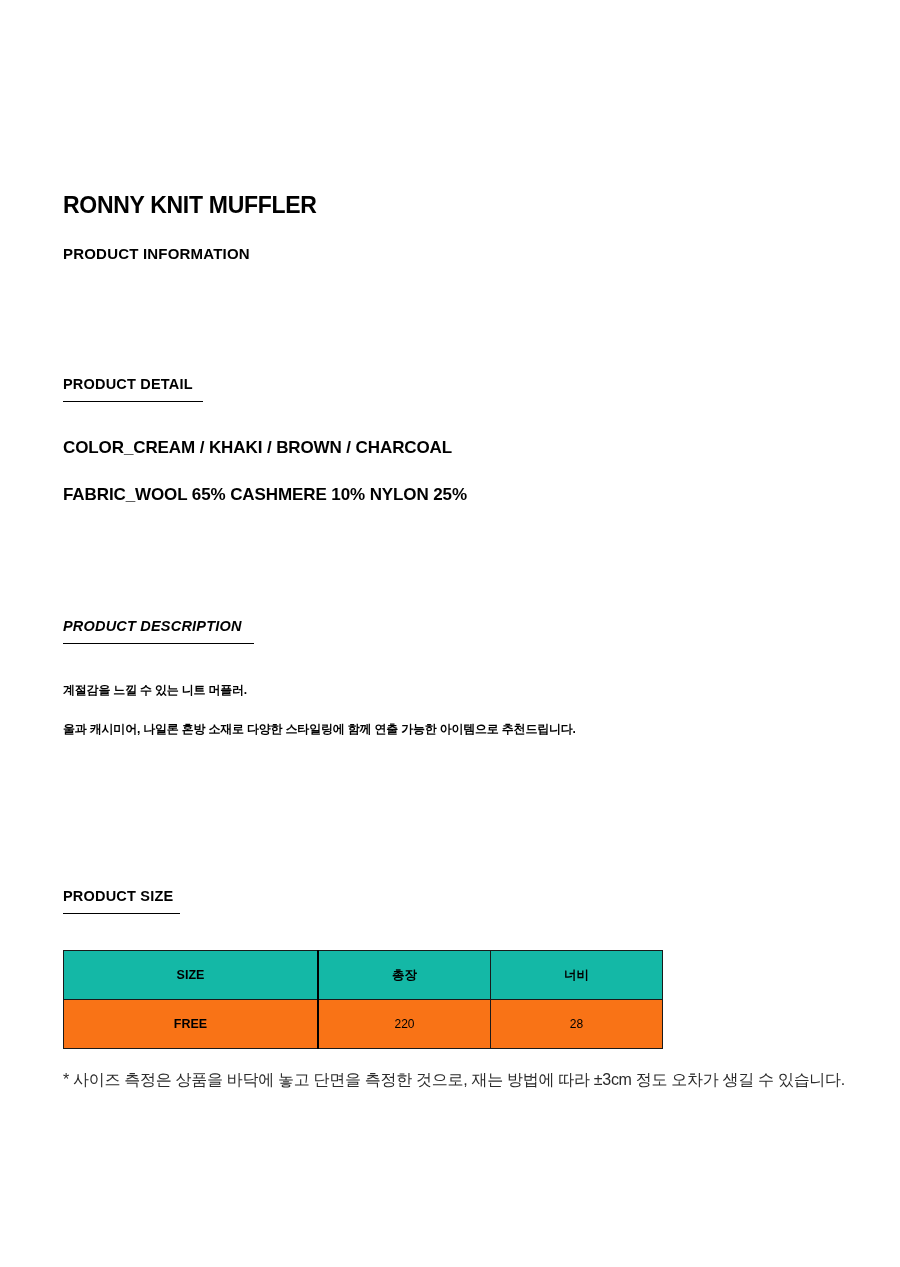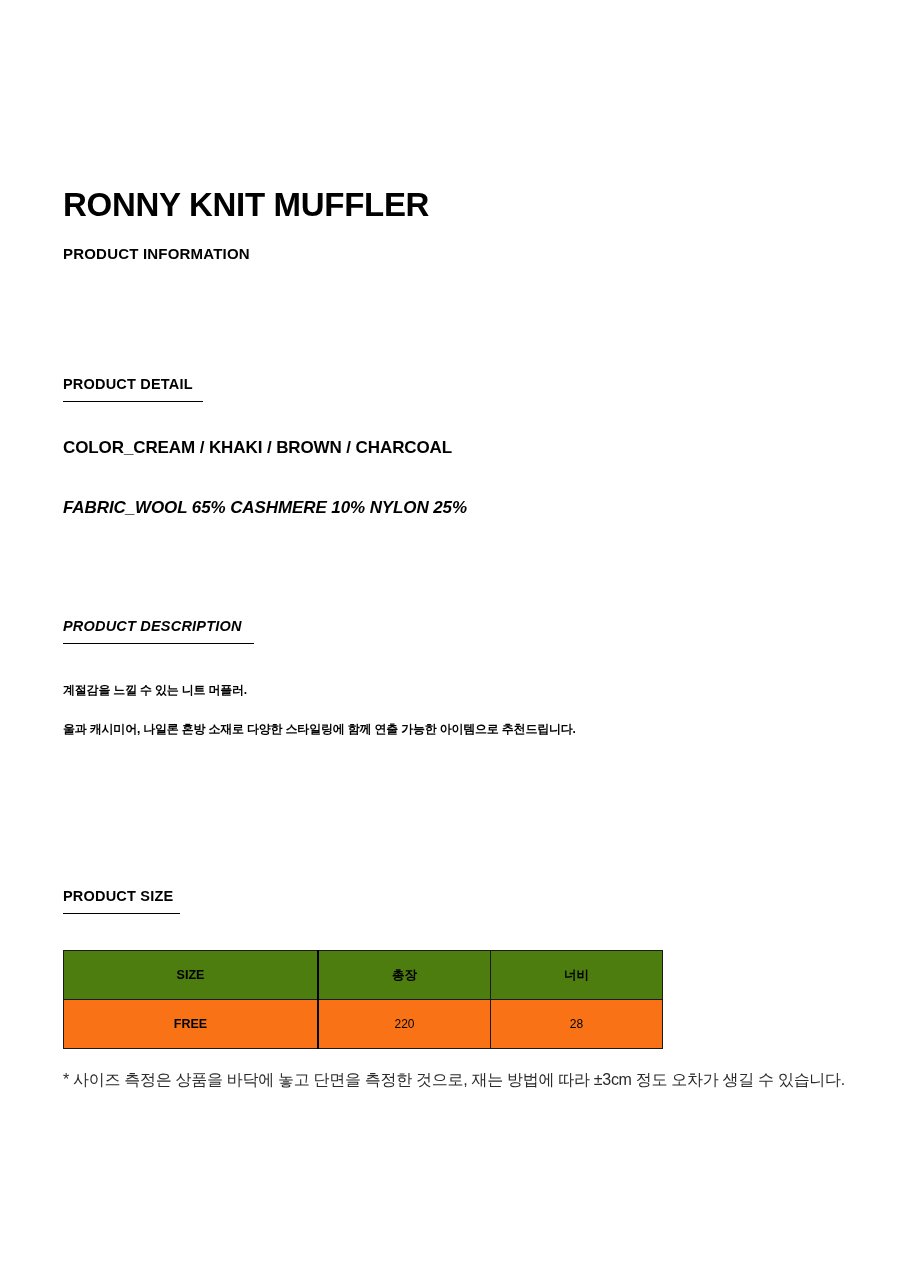--- a/index.html
+++ b/index.html
@@ -21,21 +21,21 @@
     width: 900px;
     height: 1267px;
     overflow: hidden;
   }
   .abs { position: absolute; }
 
   
   .product-title {
     left: 63px;
     top: 188px;
-    font-size: 33px;
+    font-size: 23px;
     font-weight: bold;
     letter-spacing: -0.3px;
     line-height: 34px;
     white-space: nowrap;
   }
 
   
   .info-heading {
     left: 63px;
     top: 244px;
@@ -69,21 +69,21 @@
   
   .spec-line {
     left: 63px;
     font-size: 17px;
     font-weight: bold;
     letter-spacing: -0.1px;
     line-height: 20px;
     white-space: nowrap;
   }
   .spec-color  { top: 438px; }
-  .spec-fabric { top: 498px; font-style: italic; }
+  .spec-fabric { top: 485px; }
 
   
   .desc-line {
     left: 63px;
     font-size: 12px;
     font-weight: bold;
     letter-spacing: -0.2px;
     line-height: 22px;
     white-space: nowrap;
   }
@@ -104,21 +104,21 @@
   table.size-table th,
   table.size-table td {
     border: 1px solid #1a1a1a;
     text-align: center;
     vertical-align: middle;
     font-size: 12.5px;
     letter-spacing: 0px;
     padding: 0;
   }
   table.size-table thead th {
-    background: #4d7c0f;
+    background: #14b8a6;
     height: 48px;
     font-weight: bold;
   }
   table.size-table tbody td {
     background: #f97316;
     height: 48px;
     font-weight: bold;
   }
   table.size-table tbody td.num {
     font-weight: normal;

